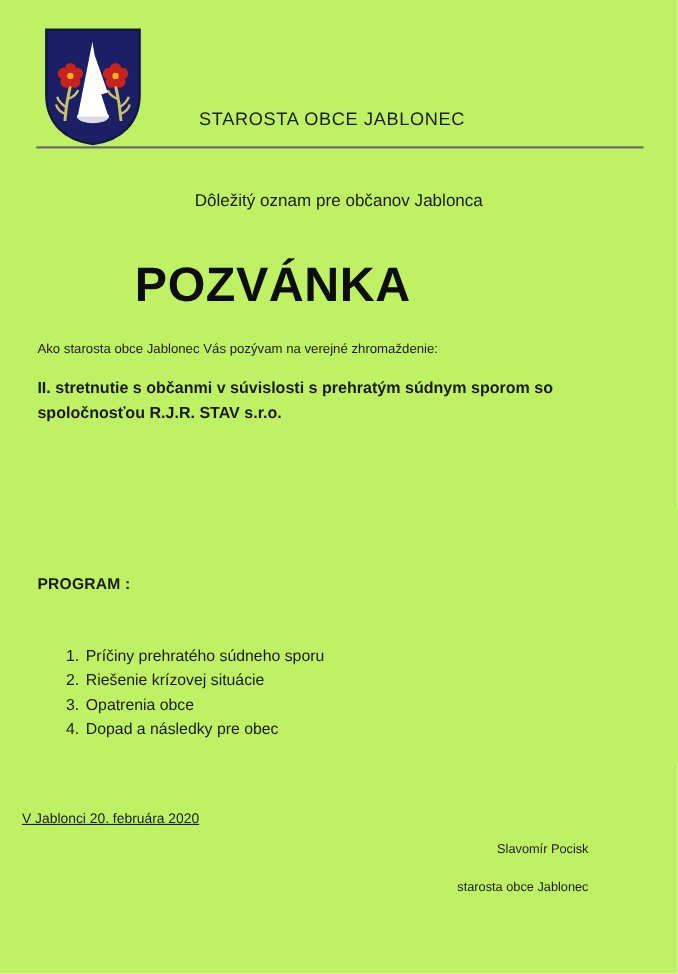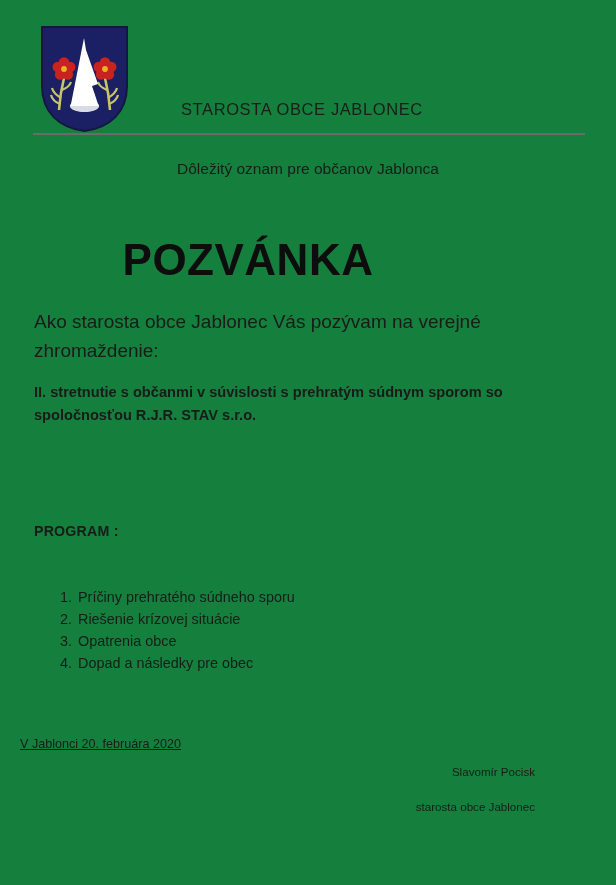--- a/index.html
+++ b/index.html
@@ -12,21 +12,21 @@
     height: 885px;
     position: relative;
     font-family: "Liberation Sans", sans-serif;
     color: #1a1a1a;
     overflow: hidden;
   }
 
   .page {
     position: absolute;
     inset: 0;
-    background: #15803d;
+    background: #bef264;
   }
 
   
   .header {
     position: absolute;
     left: 33px;
     top: 22px;
     width: 552px;
     height: 112px;
   }
@@ -56,21 +56,21 @@
     top: 133px;
     width: 552px;
     height: 2px;
     background: #6b6b6b;
   }
 
   
   .notice-line {
     position: absolute;
     left: 0;
-    top: 160px;
+    top: 174px;
     width: 616px;
     text-align: center;
     font-size: 15.5px;
     color: #1a1a1a;
   }
 
   .main-title {
     position: absolute;
     left: 0;
     top: 235px;
@@ -83,21 +83,21 @@
   }
 
   
   .body-block {
     position: absolute;
     left: 34px;
     top: 308px;
     width: 520px;
   }
   .lead {
-    font-size: 19px;
+    font-size: 12px;
     line-height: 1.5;
     margin: 0;
   }
   .subject {
     font-size: 14.6px;
     font-weight: bold;
     line-height: 1.55;
     margin: 16px 0 0 0;
     max-width: 510px;
   }

